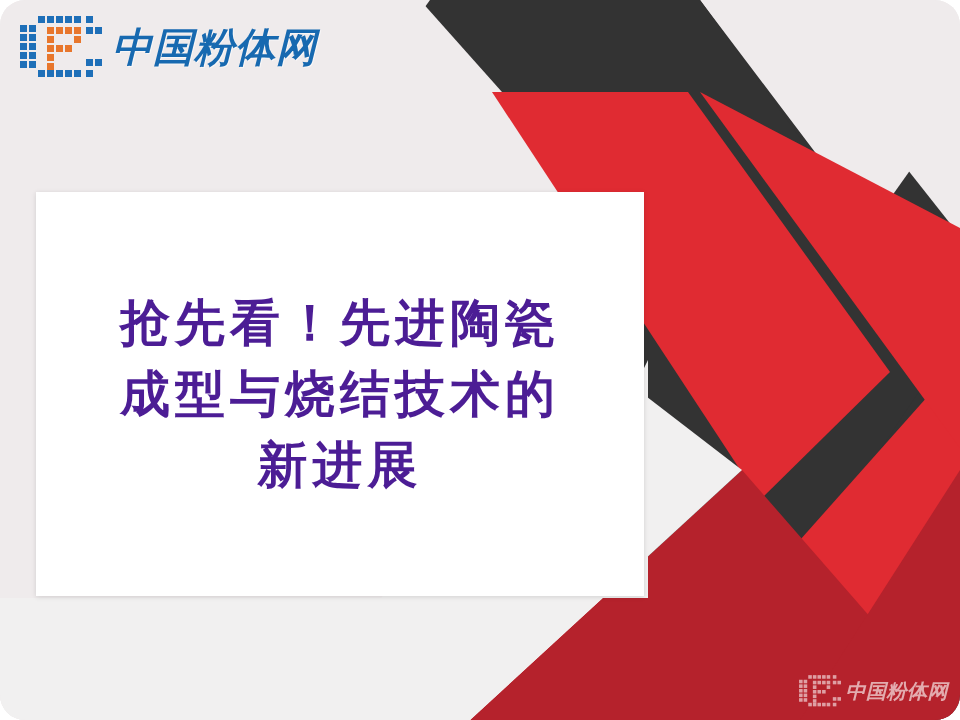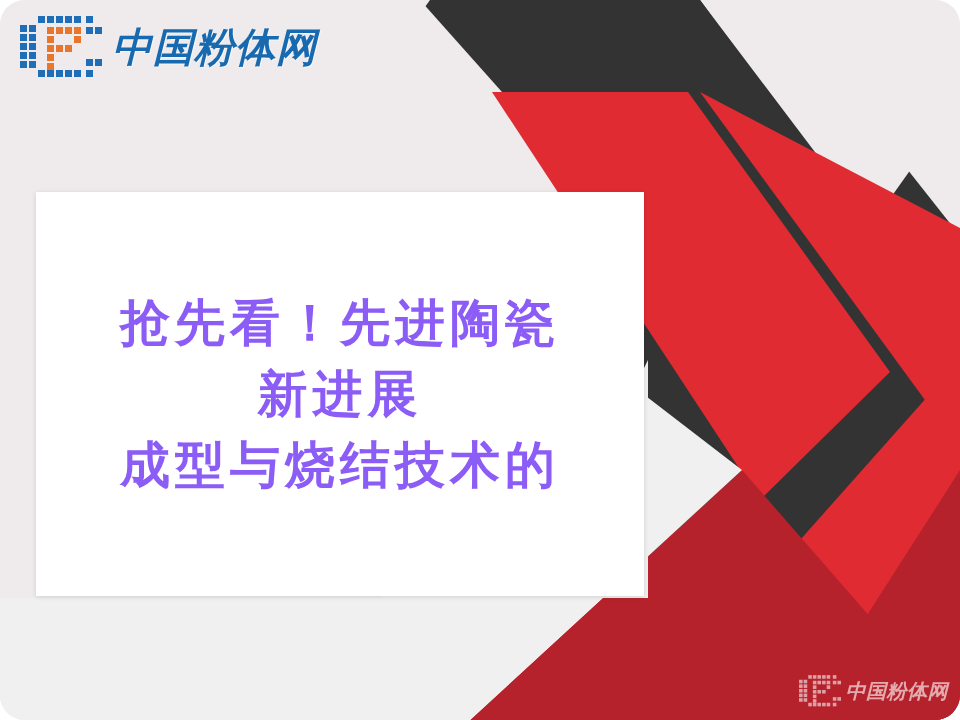--- a/index.html
+++ b/index.html
@@ -64,21 +64,21 @@
     flex-direction:column;
     align-items:center;
     justify-content:center;
     padding:18px 10px;
   }
   .title-line {
     font-family:"DejaVu Sans", sans-serif;
     font-weight:700;
     font-size:50px;
     line-height:1.42;
-    color:#8b5cf6;
+    color:#4c1d95;
     letter-spacing:5px;
     text-align:center;
     white-space:nowrap;
   }
 
   
   .watermark {
     position:absolute;
     right:12px; bottom:12px;
     display:flex;
@@ -177,22 +177,22 @@
         <rect x="49" y="31" width="7" height="7"></rect>
         <rect x="31" y="40" width="7" height="7"></rect>
         <rect x="31" y="49" width="7" height="7"></rect>
       </g>
     </svg>
     <span class="logo-wordmark">中国粉体网</span>
   </div>
 
   <div class="title-card">
     <div class="title-line">抢先看！先进陶瓷</div>
+    <div class="title-line">成型与烧结技术的</div>
     <div class="title-line">新进展</div>
-    <div class="title-line">成型与烧结技术的</div>
   </div>
 
   <div class="watermark">
     <svg class="wm-mark" viewBox="0 0 86 66" aria-hidden="true">
       <g fill="#FFFFFF" opacity="0.92">
         <rect x="22" y="2" width="7" height="7"></rect>
         <rect x="31" y="2" width="7" height="7"></rect>
         <rect x="40" y="2" width="7" height="7"></rect>
         <rect x="49" y="2" width="7" height="7"></rect>
         <rect x="58" y="2" width="7" height="7"></rect>

